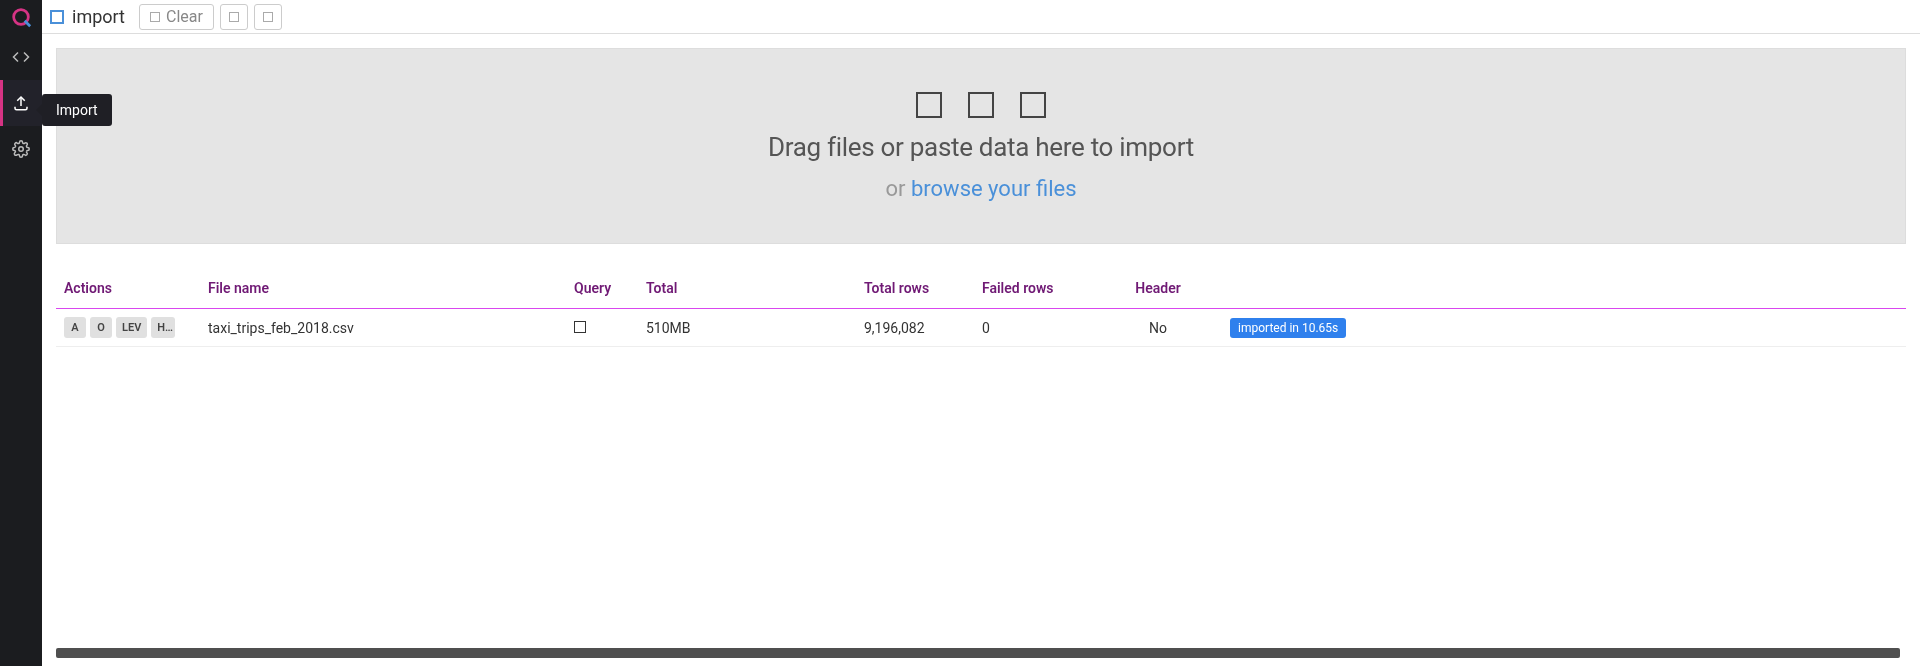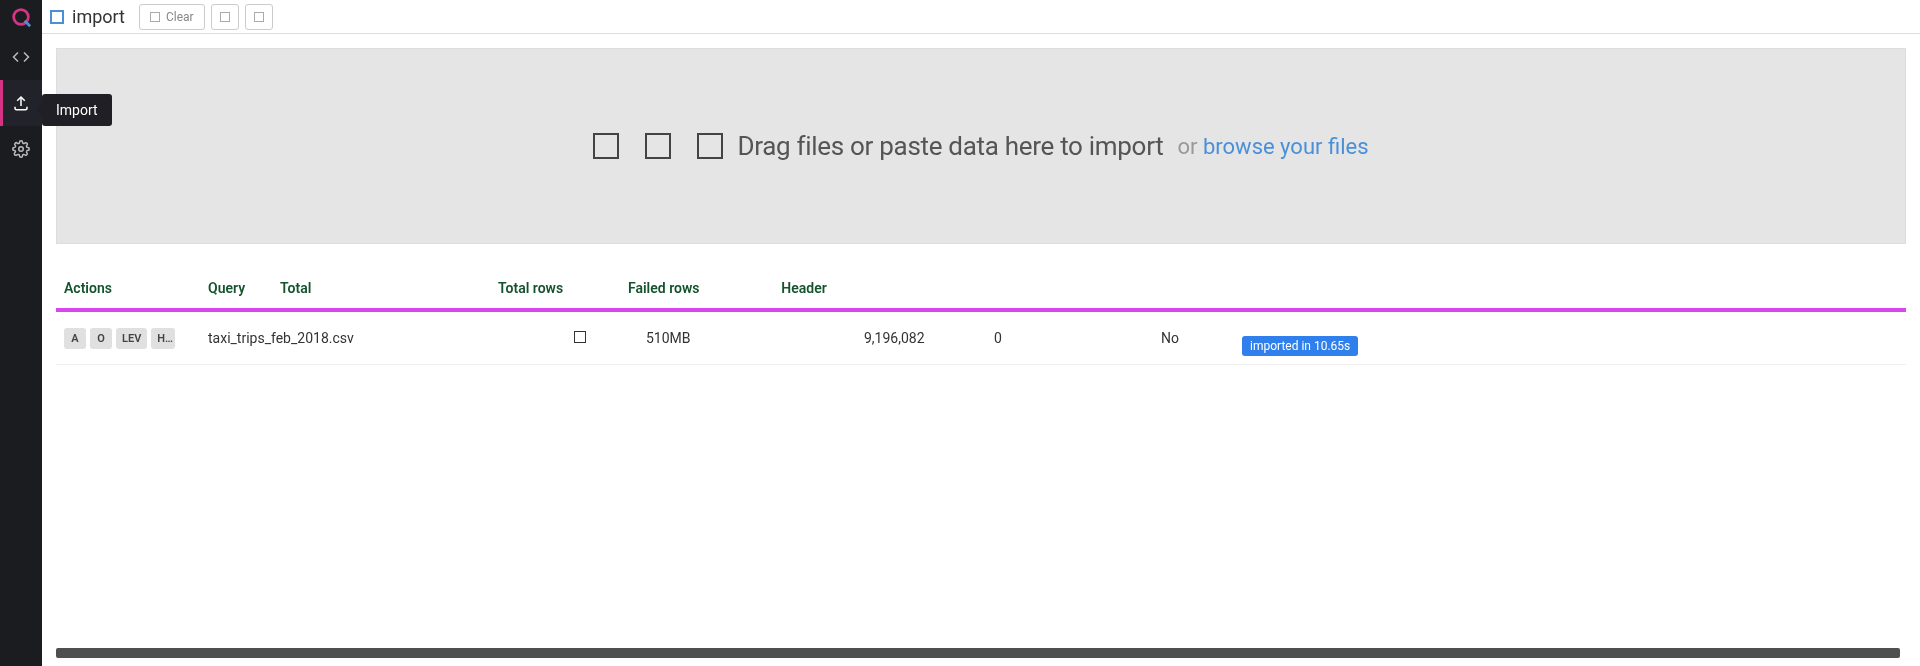--- a/index.html
+++ b/index.html
@@ -16,53 +16,53 @@
   .tooltip { position: absolute; left: 42px; top: 94px; background: #1f1f25; color: #fff; padding: 8px 14px; border-radius: 3px; font-size: 14px; z-index: 100; }
   .tooltip::before { content: ""; position: absolute; left: -6px; top: 50%; transform: translateY(-50%); border: 6px solid transparent; border-right-color: #1f1f25; border-left: none; }
 
   .main { position: absolute; left: 42px; top: 0; right: 0; bottom: 0; display: flex; flex-direction: column; }
 
   .topbar { height: 34px; border-bottom: 1px solid #ddd; display: flex; align-items: center; padding: 0 8px; gap: 8px; }
   .topbar-title-group { display: flex; align-items: center; gap: 8px; }
   .topbar-icon { width: 14px; height: 14px; border: 2px solid #4a90d9; }
   .topbar-title { font-size: 18px; color: #333; font-weight: 400; }
   .topbar-btns { display: flex; gap: 6px; margin-left: 6px; }
-  .topbar-btn { height: 26px; border: 1px solid #ccc; background: #fff; border-radius: 3px; display: flex; align-items: center; gap: 6px; padding: 0 10px; cursor: pointer; color: #888; font-size: 12px; }
+  .topbar-btn { height: 26px; border: 1px solid #ccc; background: #fff; border-radius: 3px; display: flex; align-items: center; gap: 6px; padding: 0 10px; cursor: pointer; color: #888; font-size: 16px; }
   .topbar-btn .sq { width: 10px; height: 10px; border: 1.5px solid #aaa; }
   .topbar-btn.icon-only { padding: 0 8px; }
 
   .content { flex: 1; padding: 14px; position: relative; }
 
-  .dropzone { border: 1px solid #ddd; background: #e5e5e5; height: 196px; display: flex; flex-direction: row; align-items: center; justify-content: center; gap: 14px; }
+  .dropzone { border: 1px solid #ddd; background: #e5e5e5; height: 196px; display: flex; flex-direction: column; align-items: center; justify-content: center; gap: 14px; }
   .dropzone-icons { display: flex; gap: 26px; }
   .dropzone-icons .sq { width: 26px; height: 26px; border: 2.5px solid #444; }
   .dropzone-heading { font-size: 26px; color: #555; font-weight: 400; letter-spacing: -0.3px; }
   .dropzone-sub { font-size: 22px; color: #999; }
   .dropzone-sub a { color: #4a90d9; text-decoration: none; }
 
   .table { margin-top: 24px; width: 100%; }
-  .table-header { display: flex; align-items: center; padding: 12px 4px; border-bottom: 4px solid #d946ef; font-weight: 600; font-size: 14px; color: #14532d; }
+  .table-header { display: flex; align-items: center; padding: 12px 4px; border-bottom: 1px solid #d946ef; font-weight: 600; font-size: 14px; color: #701a75; }
   .table-row { display: flex; align-items: center; padding: 8px 4px; border-bottom: 1px solid #eee; font-size: 14px; color: #333; }
 
   .col-actions { width: 148px; padding-left: 4px; }
   .col-file { width: 366px; }
   .col-query { width: 72px; }
   .col-size { width: 218px; }
   .col-total { width: 118px; text-align: left; }
-  .col-failed { width: 104px; text-align: left; margin-left: 12px; }
+  .col-failed { width: 104px; text-align: left; }
   .col-header { width: 144px; text-align: center; }
   .col-status { flex: 1; text-align: left; }
 
   .action-chips { display: flex; gap: 4px; }
   .chip { background: #e0e0e0; color: #444; font-size: 11px; font-weight: 600; padding: 4px 6px; border-radius: 3px; cursor: pointer; min-width: 22px; text-align: center; overflow: hidden; white-space: nowrap; }
   .chip-h { max-width: 24px; }
 
   .query-icon { width: 12px; height: 12px; border: 1.5px solid #333; display: inline-block; }
 
-  .status-badge { background: #2f80ed; color: #fff; font-size: 12px; padding: 3px 8px; border-radius: 3px; display: inline-block; margin-top: 16px; }
+  .status-badge { background: #2f80ed; color: #fff; font-size: 12px; padding: 3px 8px; border-radius: 3px; display: inline-block; }
 
   .bottom-bar { position: absolute; left: 56px; right: 20px; bottom: 8px; height: 10px; background: #4f4f4f; border-radius: 2px; }
 </style>
 </head>
 <body>
 
 <div class="sidebar">
   <div class="sidebar-logo">
     <svg width="22" height="22" viewBox="0 0 24 24" fill="none">
       <circle cx="12" cy="12" r="8" stroke="#d63384" stroke-width="3" fill="none"></circle>
@@ -123,20 +123,21 @@
       </div>
       <div class="dropzone-heading">Drag files or paste data here to import</div>
       <div class="dropzone-sub">
         <span>or </span><a href="#">browse your files</a>
       </div>
     </div>
 
     <div class="table">
       <div class="table-header">
         <div class="col-actions">Actions</div>
+        <div class="col-file">File name</div>
         <div class="col-query">Query</div>
         <div class="col-size">Total</div>
         <div class="col-total">Total rows</div>
         <div class="col-failed">Failed rows</div>
         <div class="col-header">Header</div>
       </div>
 
       <div class="table-row">
         <div class="col-actions">
           <div class="action-chips">

